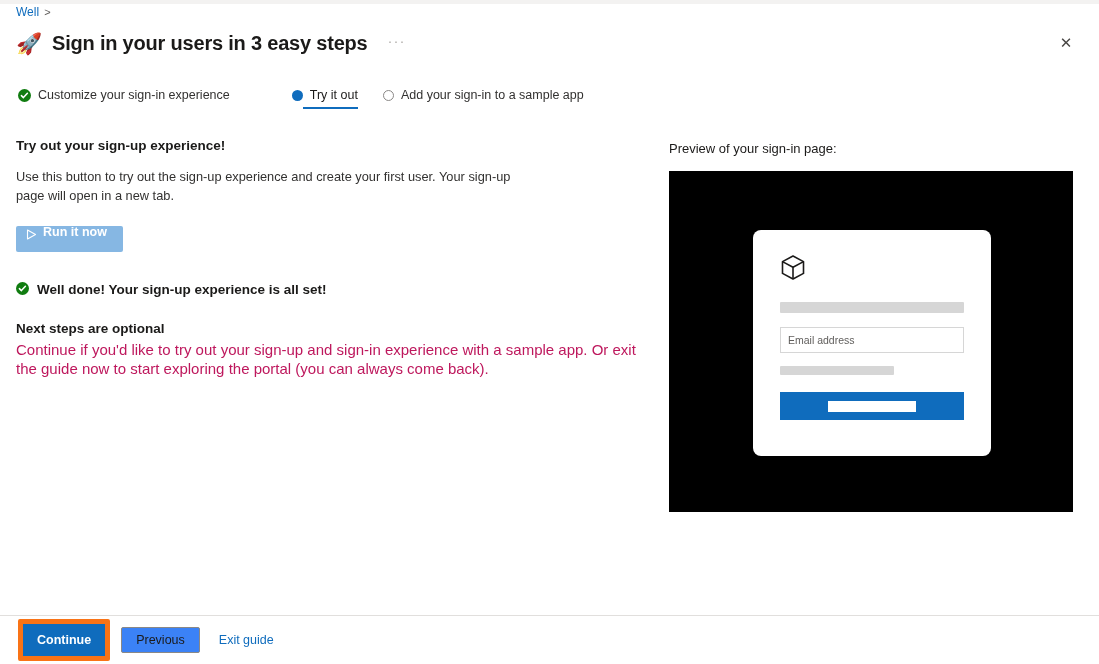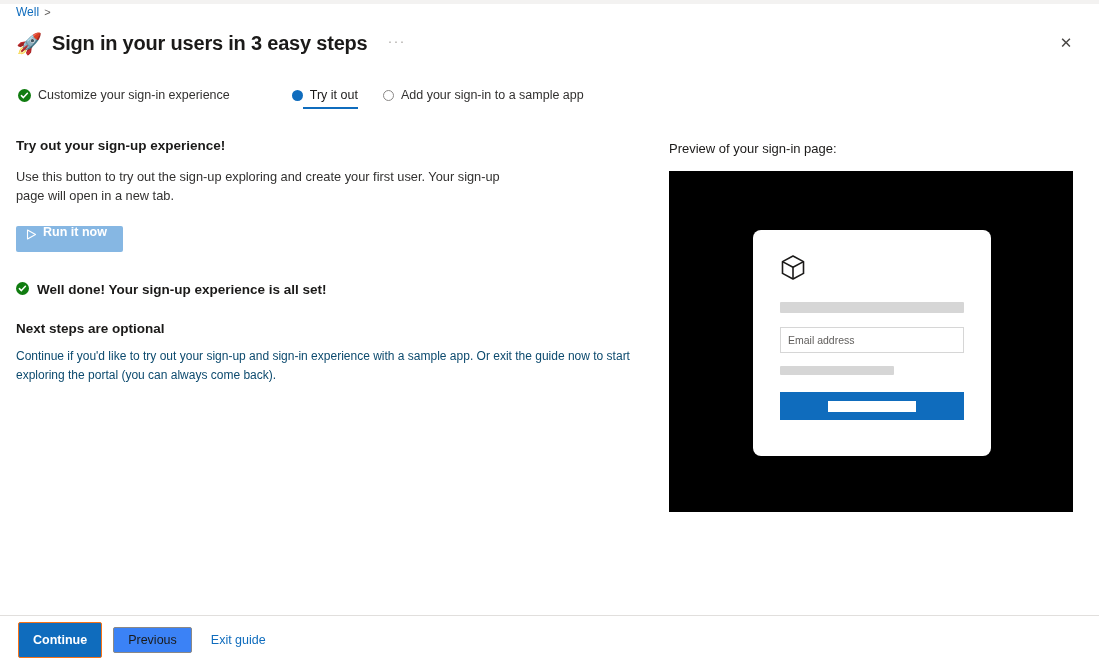--- a/index.html
+++ b/index.html
@@ -204,24 +204,24 @@
     font-weight: bold;
     color: #1b1a19;
   }
   .next-steps-title {
     margin-top: 24px;
     font-size: 13.5px;
     font-weight: bold;
     color: #1b1a19;
   }
   .next-steps-body {
-    margin-top: 11px;
-    font-size: 12px;
+    margin-top: 4px;
+    font-size: 15px;
     line-height: 19px;
-    color: #0c4a6e;
+    color: #be185d;
     max-width: 620px;
   }
 
   
   .preview-col {
     position: absolute;
     top: 141px;
     left: 669px;
   }
   .preview-label {
@@ -296,22 +296,22 @@
     border-top: 1px solid #e1dfdd;
     display: flex;
     align-items: center;
     padding-left: 18px;
     gap: 11px;
     background: #ffffff;
   }
   .btn-primary {
     background: #0f6cbd;
     color: #ffffff;
-    border: 1px solid #f97316;
-    height: 36px;
+    border: 5px solid #f97316;
+    height: 42px;
     min-width: 76px;
     padding: 0 14px;
     font-size: 12.5px;
     font-weight: bold;
     font-family: "Liberation Sans", sans-serif;
     cursor: pointer;
     border-radius: 2px;
   }
   .btn-secondary {
     background: #3b82f6;
@@ -375,21 +375,21 @@
     <span class="dot-empty"></span>
     <span>Add your sign-in to a sample app</span>
   </div>
 
 </div>
 
 <div class="left-col">
 
   <div class="h-sub">Try out your sign-up experience!</div>
 
-  <div class="body-text">Use this button to try out the sign-up exploring and create your first user. Your sign-up page will open in a new tab.</div>
+  <div class="body-text">Use this button to try out the sign-up experience and create your first user. Your sign-up page will open in a new tab.</div>
 
   <button class="run-btn">
     <span class="play-tri">
       <svg width="11" height="11" viewBox="0 0 11 11" style="position:absolute;left:-8px;top:-5px;">
           <path d="M1.5 1 L9.5 5.5 L1.5 10 Z" fill="none" stroke="#ffffff" stroke-width="1.1" stroke-linejoin="round"></path>
         </svg>
     </span>
     <span>Run it now</span>
   </button>
 

